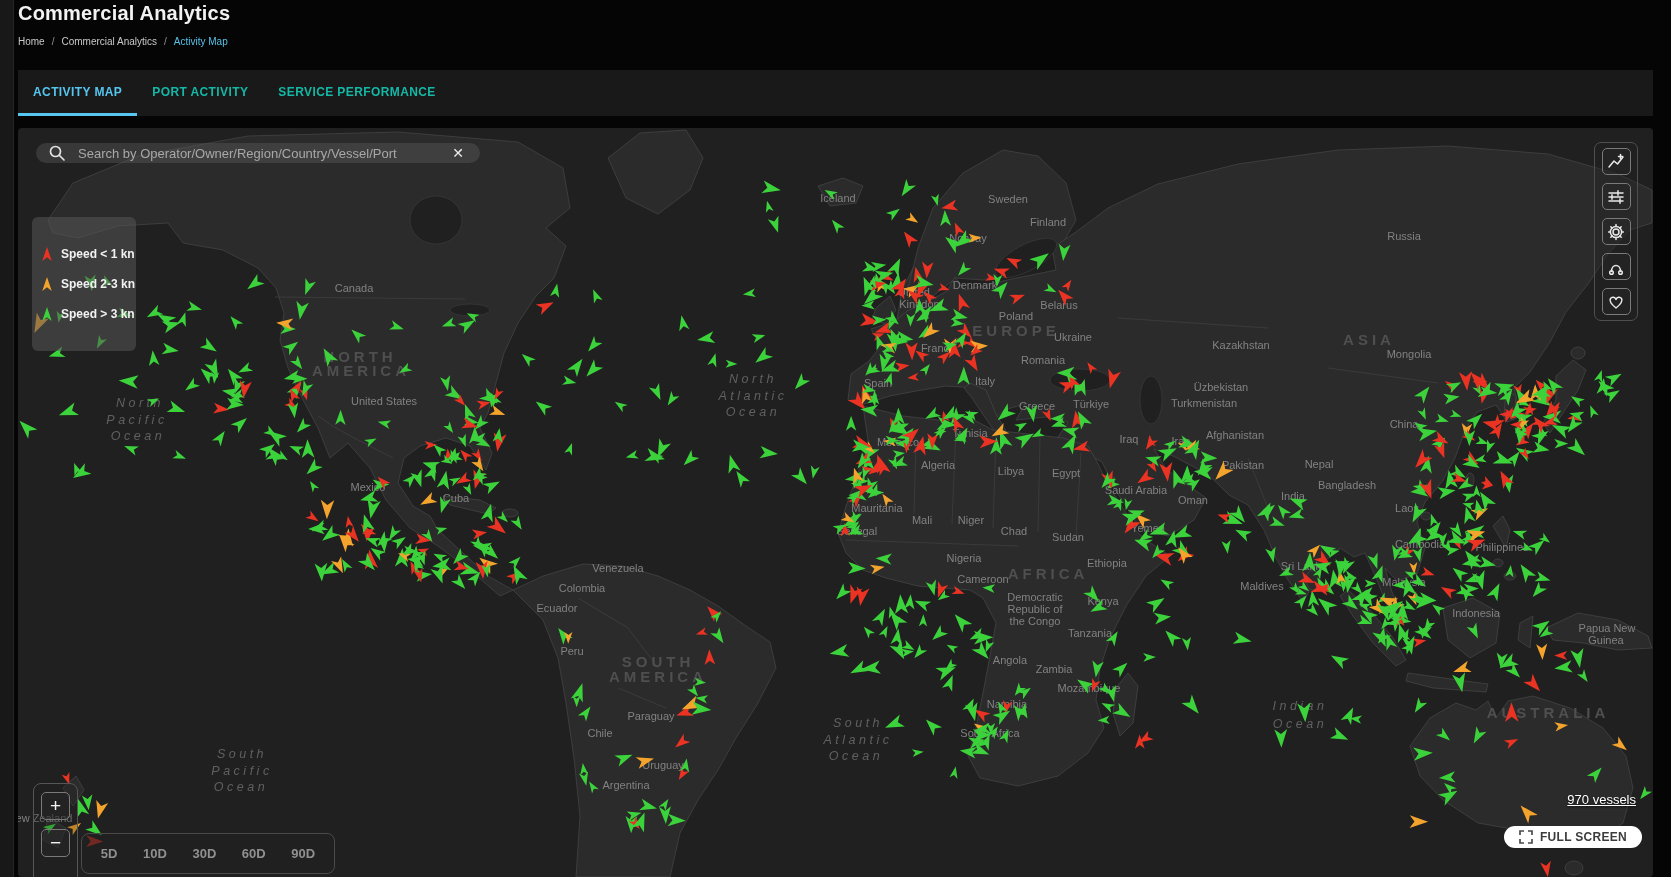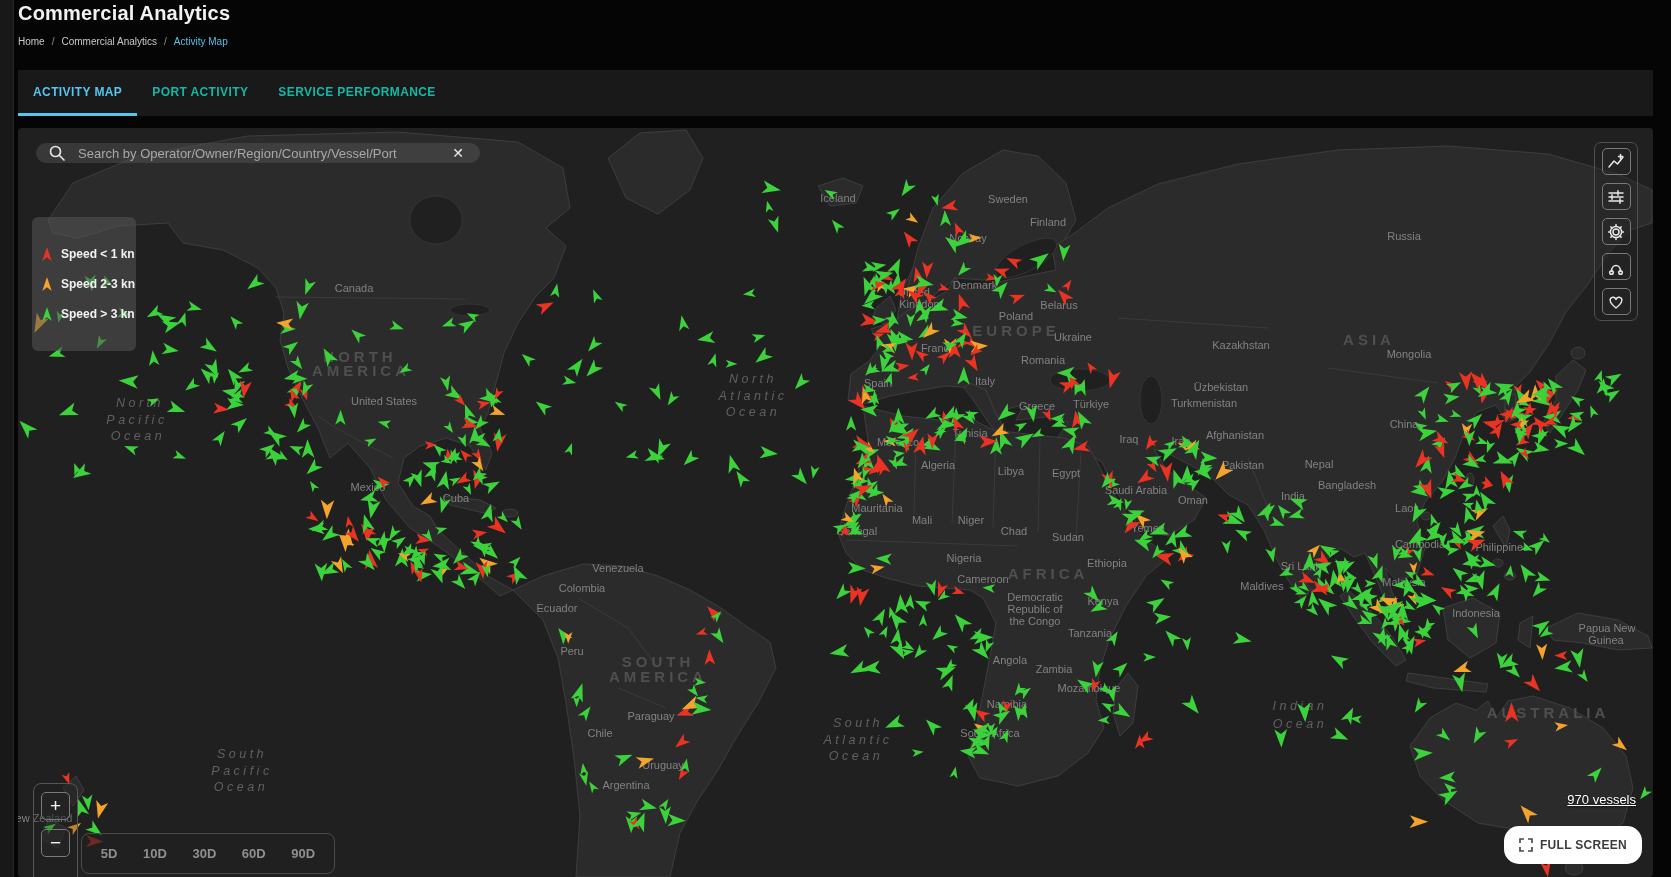--- a/index.html
+++ b/index.html
@@ -47,21 +47,21 @@
   .tool-btn svg{stroke:#e8e8e8;fill:none;stroke-width:1.5;stroke-linecap:round;stroke-linejoin:round;}
   
   .zoom-ctrl{position:absolute;left:15px;top:655px;width:45px;height:110px;border:1px solid #565656;border-radius:8px;background:rgba(30,30,30,.25);box-sizing:border-box;}
   .zoom-btn{position:absolute;left:7px;width:29px;height:28px;border:1px solid #7a7a7a;border-radius:5px;background:rgba(40,40,40,.45);color:#f2f2f2;font-size:19px;line-height:26px;text-align:center;cursor:pointer;padding:0;font-family:"Liberation Sans",sans-serif;}
   .zoom-in{top:8px;} .zoom-out{top:45px;}
   
   .time-bar{position:absolute;left:63px;top:705px;width:254px;height:41px;border:1px solid #4a4a4a;border-radius:8px;background:rgba(34,34,34,.6);display:flex;align-items:center;justify-content:space-around;padding:15px 6px;box-sizing:border-box;}
   .time-btn{background:none;border:none;color:#909090;font-size:13px;font-weight:700;cursor:pointer;padding:2px 4px;font-family:"Liberation Sans",sans-serif;}
   
   .vessel-count{position:absolute;right:17px;top:664px;color:#ffffff;font-size:13px;font-weight:400;text-shadow:0 1px 2px rgba(0,0,0,.8);text-decoration:underline;}
-  .fullscreen-btn{position:absolute;right:11px;top:698px;height:38px;background:#ffffff;border:none;border-radius:15px;display:flex;align-items:center;gap:7px;padding:0 15px;cursor:pointer;}
+  .fullscreen-btn{position:absolute;right:11px;top:698px;height:22px;background:#ffffff;border:none;border-radius:15px;display:flex;align-items:center;gap:7px;padding:0 15px;cursor:pointer;}
   .fullscreen-btn span{color:#3c3c3c;font-size:12px;font-weight:700;letter-spacing:.3px;font-family:"Liberation Sans",sans-serif;}
 </style>
 </head>
 <body>
 
 <div class="left-strip"></div>
 
 <h1 class="page-title">Commercial Analytics</h1>
 <nav class="breadcrumb"><span class="crumb">Home</span><span class="sep">/</span><span class="crumb">Commercial Analytics</span><span class="sep">/</span><span class="crumb active">Activity Map</span></nav>
 

